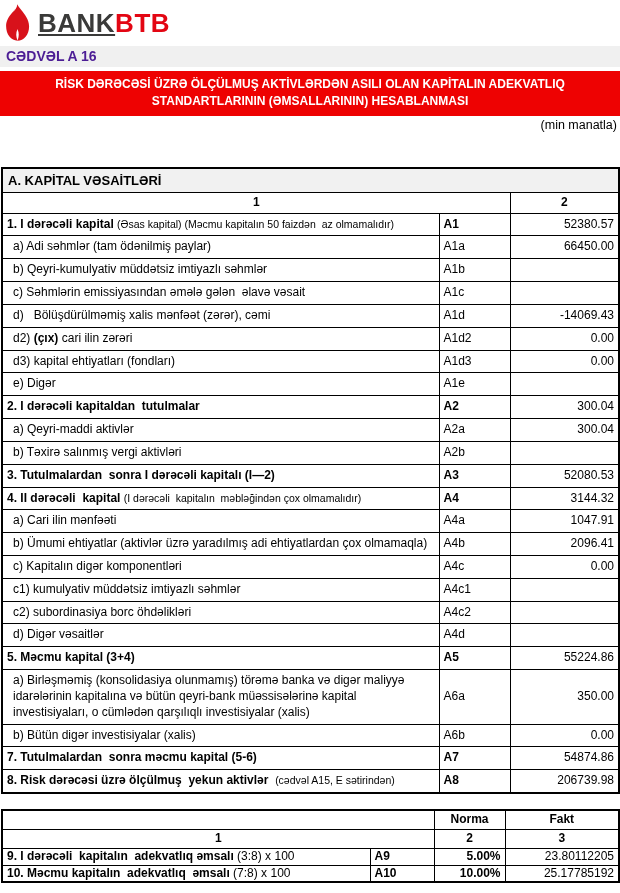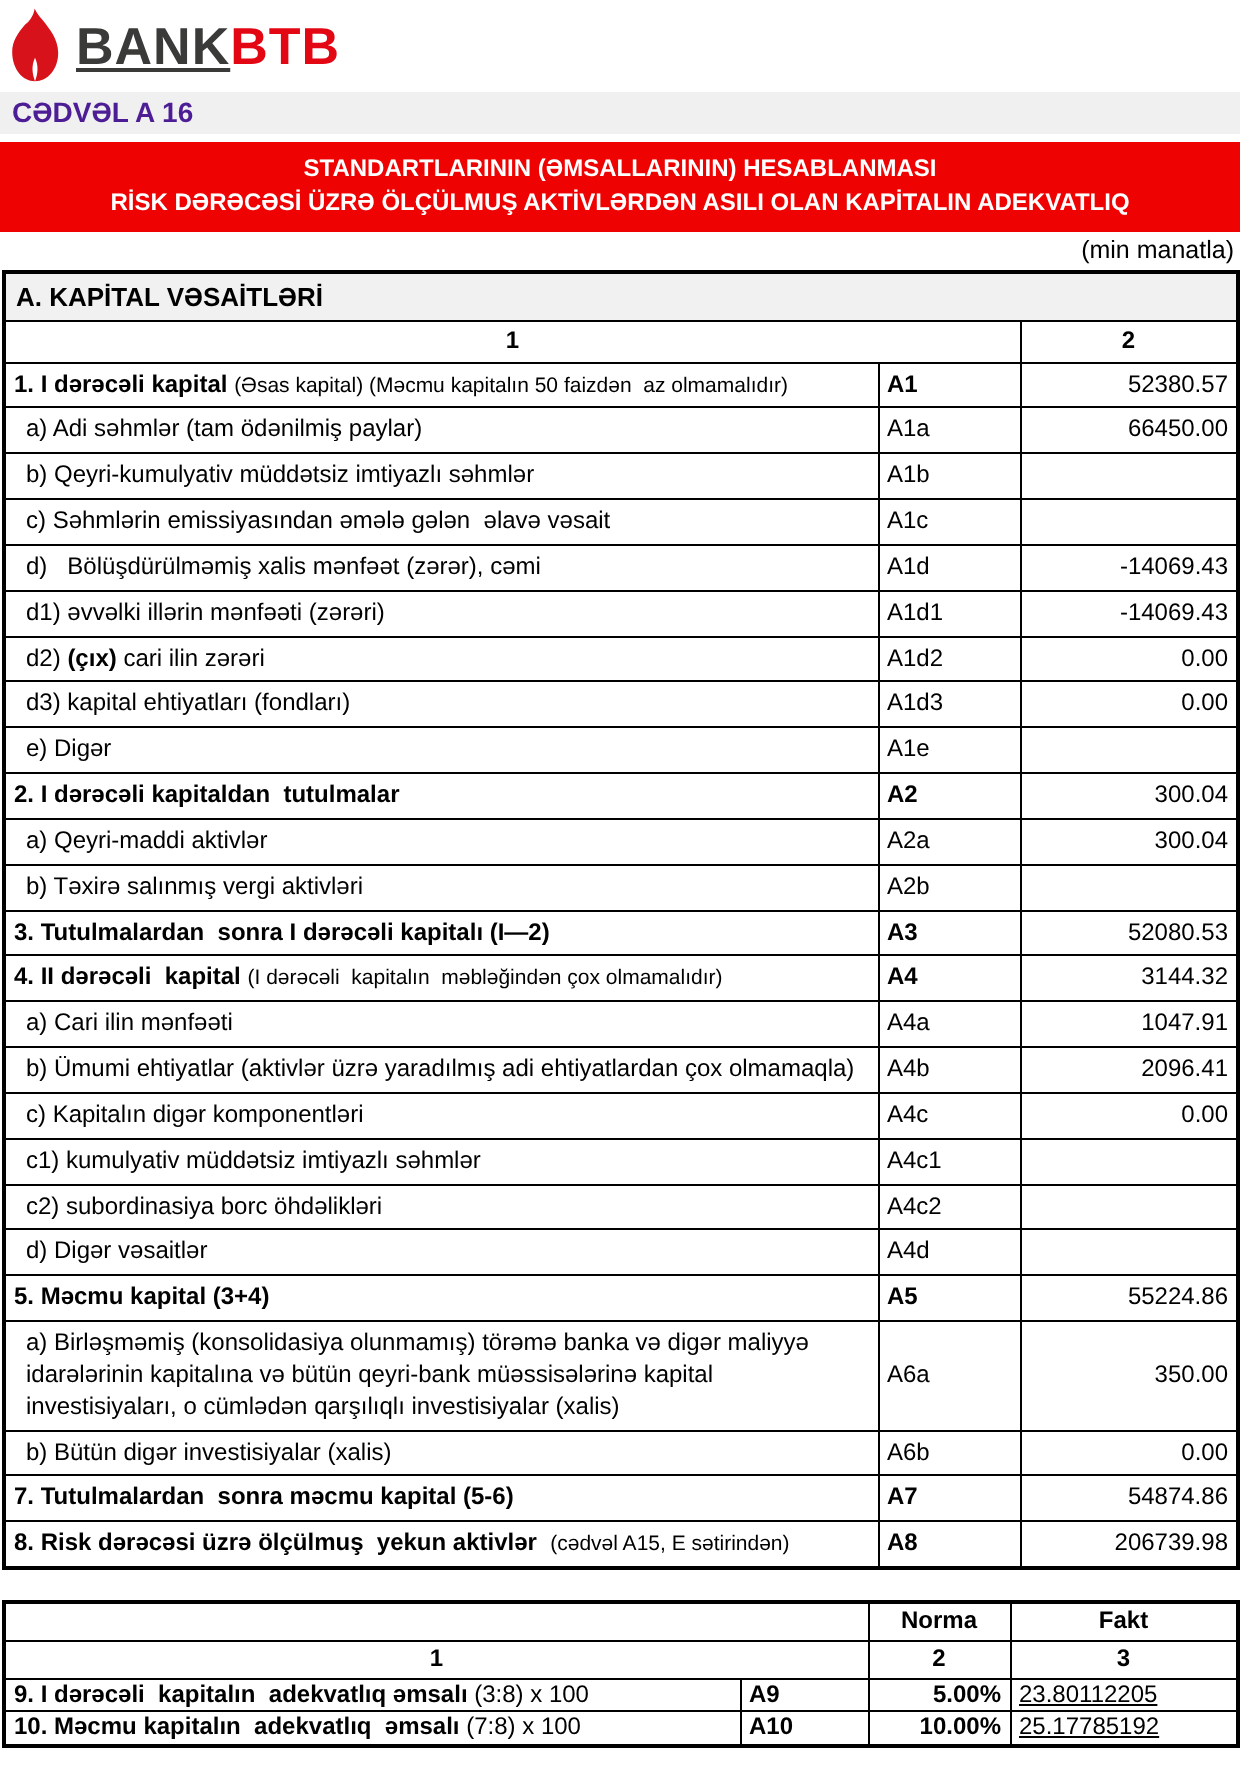--- a/index.html
+++ b/index.html
@@ -19,59 +19,59 @@
     padding:2px 6px 3px 6px;border-top:1px solid #fff;
   }
   .banner{
     margin-top:4px;background:#ee0202;color:#fff;font-weight:bold;
     font-size:12px;text-align:center;padding:5px 24px 6px 24px;line-height:1.4;
   }
   .unit-note{
     text-align:right;font-size:12.5px;padding:2px 3px 3px 0;
   }
   
-  table{border-collapse:collapse;table-layout:fixed;margin-left:1px;}
+  table{border-collapse:collapse;table-layout:fixed;margin-left:1px;margin-top:32px;}
   .main-table{width:617px;}
   .ratio-table{width:617px;margin-top:15px;}
   td{border:1px solid #000;font-size:12px;vertical-align:middle;
      padding:3px 4px;line-height:1.32;overflow:hidden;}
   .main-table,.ratio-table{border:2px solid #000;}
   .section-hd{background:#f1f1f1;font-weight:bold;font-size:13px;padding:3px 5px;}
   .numhead{font-weight:bold;text-align:center;padding:2px;}
   .lbl{text-align:left;white-space:pre-wrap;}
   .lbl.ind{padding-left:10px;}
   .code{text-align:left;}
   .val{text-align:right;}
   .bold{font-weight:bold;}
   .sm{font-size:10.5px;font-weight:normal;}
   .ratio-table td{padding:1px 4px;line-height:1.15;}
   .ratio-table .hd{font-weight:bold;text-align:center;padding:2px;}
   .ratio-table .norma{font-weight:bold;text-align:right;}
-  .ratio-table .fakt{text-decoration:underline;}
+  .ratio-table .fakt{text-align:right;}
   .gapcell{height:13px;}
 </style>
 </head>
 <body>
 
 <div class="page">
 
   <div class="logo-row">
     <svg class="logo-flame" viewBox="0 0 30 40" aria-hidden="true">
       <path fill="#d8121b" d="M14.8,0.2 C14.6,3.2 12.6,5.6 9.6,9.0 C6.0,13.1 3.0,17.6 3.0,23.2 C3.0,32.2 8.4,38.6 15.0,38.6 C21.6,38.6 27.2,32.4 27.2,23.6 C27.2,16.2 22.4,10.8 19.2,6.6 C17.6,4.5 15.6,2.4 14.8,0.2 Z"></path>
       <path fill="#ffffff" d="M15.0,38.6 C13.4,34.2 13.1,30.4 15.0,26.2 C16.9,30.4 16.6,34.2 15.0,38.6 Z"></path>
       <path fill="#ffffff" d="M14.2,2.6 C13.2,5.2 11.8,7.0 10.4,8.6 C11.8,6.4 12.8,4.6 13.2,2.0 Z"></path>
     </svg>
     <div class="logo-text"><span class="logo-bank">BANK</span><span class="logo-btb">BTB</span></div>
   </div>
 
   <div class="title-strip">CƏDVƏL A 16</div>
 
   <div class="banner">
+    <div>RİSK DƏRƏCƏSİ ÜZRƏ ÖLÇÜLMUŞ AKTİVLƏRDƏN ASILI OLAN KAPİTALIN ADEKVATLIQ</div>
     <div>STANDARTLARININ (ƏMSALLARININ) HESABLANMASI</div>
-    <div>RİSK DƏRƏCƏSİ ÜZRƏ ÖLÇÜLMUŞ AKTİVLƏRDƏN ASILI OLAN KAPİTALIN ADEKVATLIQ</div>
   </div>
 
   <div class="unit-note">(min manatla)</div>
 
   <table class="main-table">
     <colgroup>
         <col style="width:437px">
         <col style="width:71px">
         <col style="width:109px">
       </colgroup>
@@ -100,25 +100,20 @@
           <td class="val"></td>
         </tr>
         <tr>
           <td class="lbl ind"><span>c) Səhmlərin emissiyasından əmələ gələn  əlavə vəsait</span></td>
           <td class="code">A1c</td>
           <td class="val"></td>
         </tr>
         <tr>
           <td class="lbl ind"><span>d)   Bölüşdürülməmiş xalis mənfəət (zərər), cəmi</span></td>
           <td class="code">A1d</td>
-          <td class="val">-14069.43</td>
-        </tr>
-        <tr>
-          <td class="lbl ind"><span>d1) əvvəlki illərin mənfəəti (zərəri)</span></td>
-          <td class="code">A1d1</td>
           <td class="val">-14069.43</td>
         </tr>
         <tr>
           <td class="lbl ind"><span>d2) </span><span class="bold">(çıx)</span><span> cari ilin zərəri</span></td>
           <td class="code">A1d2</td>
           <td class="val">0.00</td>
         </tr>
         <tr>
           <td class="lbl ind"><span>d3) kapital ehtiyatları (fondları)</span></td>
           <td class="code">A1d3</td>

